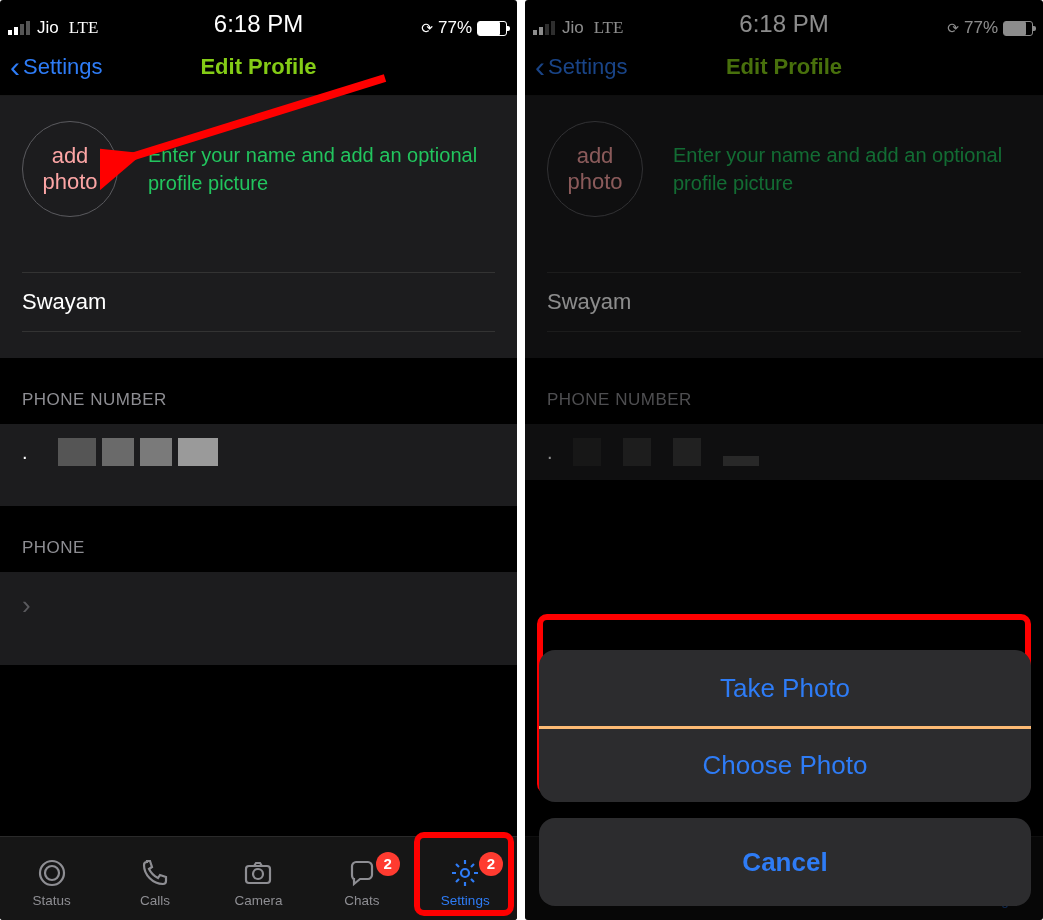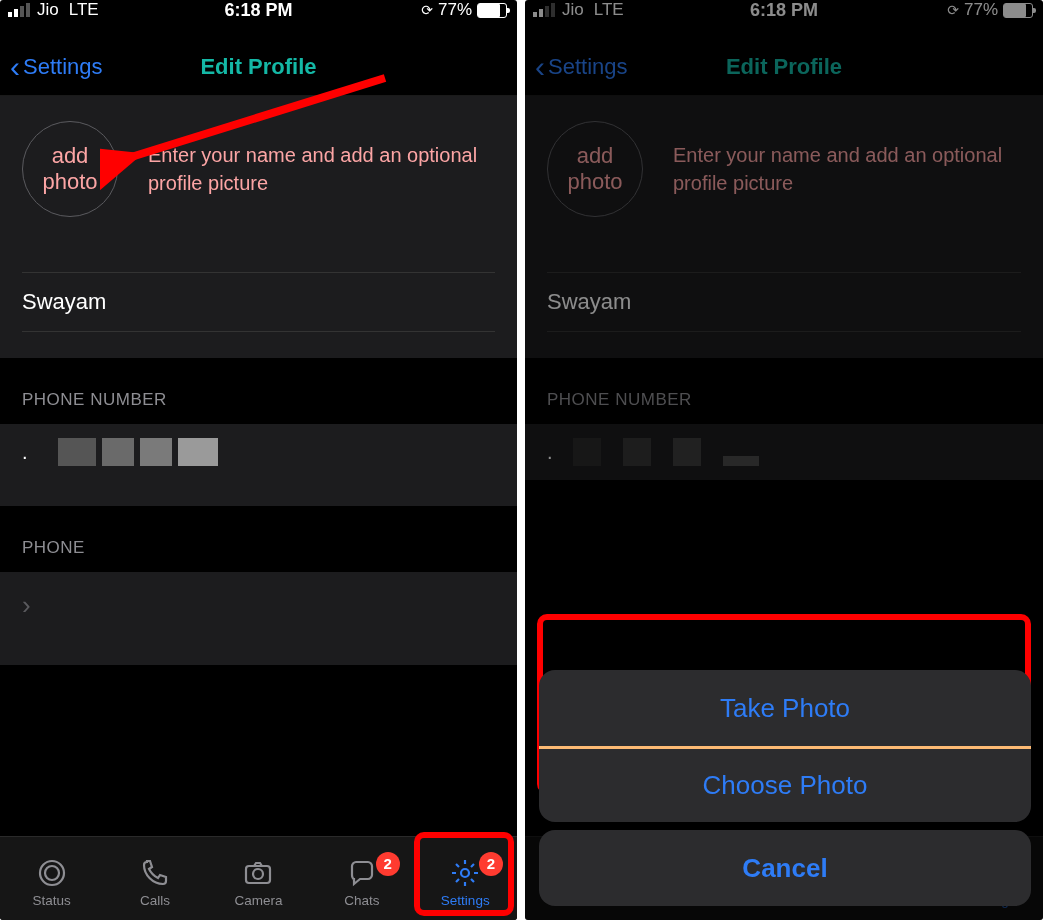--- a/index.html
+++ b/index.html
@@ -21,68 +21,68 @@
     border-radius: 3px;
   }
   .phone.right { width: 518px; }
   .dimmed .nav-bar,
   .dimmed .content-area,
   .dimmed .status-bar { opacity: 0.55; }
   
   .status-bar {
     height: 38px;
     display: flex;
-    align-items: flex-start;
+    align-items: flex-end;
     justify-content: space-between;
     padding: 0 10px 0 8px;
     font-size: 17px;
     font-weight: 500;
   }
   .status-left { display: flex; align-items: center; gap: 7px; }
   .signal-bars { display: flex; align-items: flex-end; gap: 2px; height: 14px; }
   .signal-bars span { width: 4px; background: #fff; border-radius: 0; }
   .signal-bars span:nth-child(1){height:5px;}
   .signal-bars span:nth-child(2){height:8px;}
   .signal-bars span:nth-child(3){height:11px;background:#555;}
   .signal-bars span:nth-child(4){height:14px;background:#555;}
   .carrier { font-size: 17px; }
-  .net-type { font-size: 17px; margin-left:3px;}
-  .status-time { font-size: 18px; font-weight:700; position:absolute; left:50%; transform:translateX(-50%); }
+  .net-type { font-size: 17px; margin-left:3px;font-family:Liberation Serif, serif;}
+  .status-time { font-size: 24px; font-weight:400; position:absolute; left:50%; transform:translateX(-50%); }
   .status-right { display: flex; align-items: center; gap: 5px; }
   .rotation-lock { font-size: 14px; }
   .battery { width: 30px; height: 15px; border: 1.5px solid #fff; border-radius: 3px; position: relative; }
   .battery::after { content:""; position:absolute; right:-4px; top:4px; width:3px; height:5px; background:#fff; border-radius:0 2px 2px 0;}
   .battery-fill { height:100%; background:#fff; border-radius:1px; }
   
   .nav-bar {
     height: 58px;
     display: flex;
     align-items: center;
     padding: 0 10px;
     position: relative;
     border-bottom: 1px solid #1a1a1a;
   }
   .back-btn { display:flex; align-items:center; gap:3px; color:#2e7cf6; font-size:22px; }
   .back-chevron { font-size: 30px; line-height:1; font-weight:300; }
-  .nav-title { position:absolute; left:50%; transform:translateX(-50%); font-size:22px; font-weight:600; color:#14b8a6; }
+  .nav-title { position:absolute; left:50%; transform:translateX(-50%); font-size:22px; font-weight:600; color:#84cc16; }
   
   .content-area { background:#000; }
   .profile-section { background:#1c1c1e; padding: 25px 22px 0 22px; }
   .profile-row { display:flex; align-items:center; gap:30px; padding-bottom: 55px; }
   .avatar-circle {
     width: 96px; height: 96px; border-radius:50%;
     border: 1.5px solid #5a5a5e;
     display:flex; align-items:center; justify-content:center;
     flex-shrink:0;
     text-align:center;
     color:#fca5a5;
     font-size:22px;
     line-height:1.2;
   }
-  .profile-hint { color:#fca5a5; font-size:20px; line-height:1.4; }
+  .profile-hint { color:#22c55e; font-size:20px; line-height:1.4; }
   .name-row { border-top:1px solid #333; border-bottom:1px solid #333; padding:16px 0; font-size:22px; color:#fff; }
   .section-header { color:#8e8e93; font-size:17px; letter-spacing:0.5px; padding: 32px 22px 14px 22px; background:#000; }
   .list-row { background:#1c1c1e; padding:18px 22px; font-size:22px; color:#fff; display:flex; align-items:center; justify-content:space-between; }
   .chevron-right { color:#5a5a5e; font-size:26px; }
   .phone-mask { display:flex; gap:6px; align-items:center; }
   .phone-mask .dot { color:#fff; font-size:20px; }
   .phone-mask .blk { height:28px; background:#3a3a3c; }
   
   .tab-bar {
     position:absolute; bottom:0; left:0; right:0;
@@ -112,27 +112,27 @@
   }
   .red-box {
     position:absolute;
     border: 6px solid #ff0000;
     border-radius: 10px;
     pointer-events:none;
   }
   
   .action-sheet {
     position:absolute; left:14px; right:12px; bottom:14px;
-    display:flex; flex-direction:column; gap:8px;
+    display:flex; flex-direction:column; gap:16px;
     z-index:20;
   }
   .sheet-group { background:#2c2c2e; border-radius:16px; overflow:hidden; }
   .sheet-btn { height:76px; display:flex; align-items:center; justify-content:center; color:#2e7cf6; font-size:26px; }
   .sheet-btn + .sheet-btn { border-top:3px solid #fdba74; }
-  .sheet-cancel { background:#2c2c2e; border-radius:16px; height:76px; display:flex; align-items:center; justify-content:center; color:#2e7cf6; font-size:26px; font-weight:600; }
+  .sheet-cancel { background:#2c2c2e; border-radius:16px; height:88px; display:flex; align-items:center; justify-content:center; color:#2e7cf6; font-size:26px; font-weight:600; }
   .tab-bar-dim { opacity:0.35; }
 </style>
 </head>
 <body>
 
 <div class="phone">
 
   <div class="status-bar">
     <div class="status-left">
       <div class="signal-bars">

